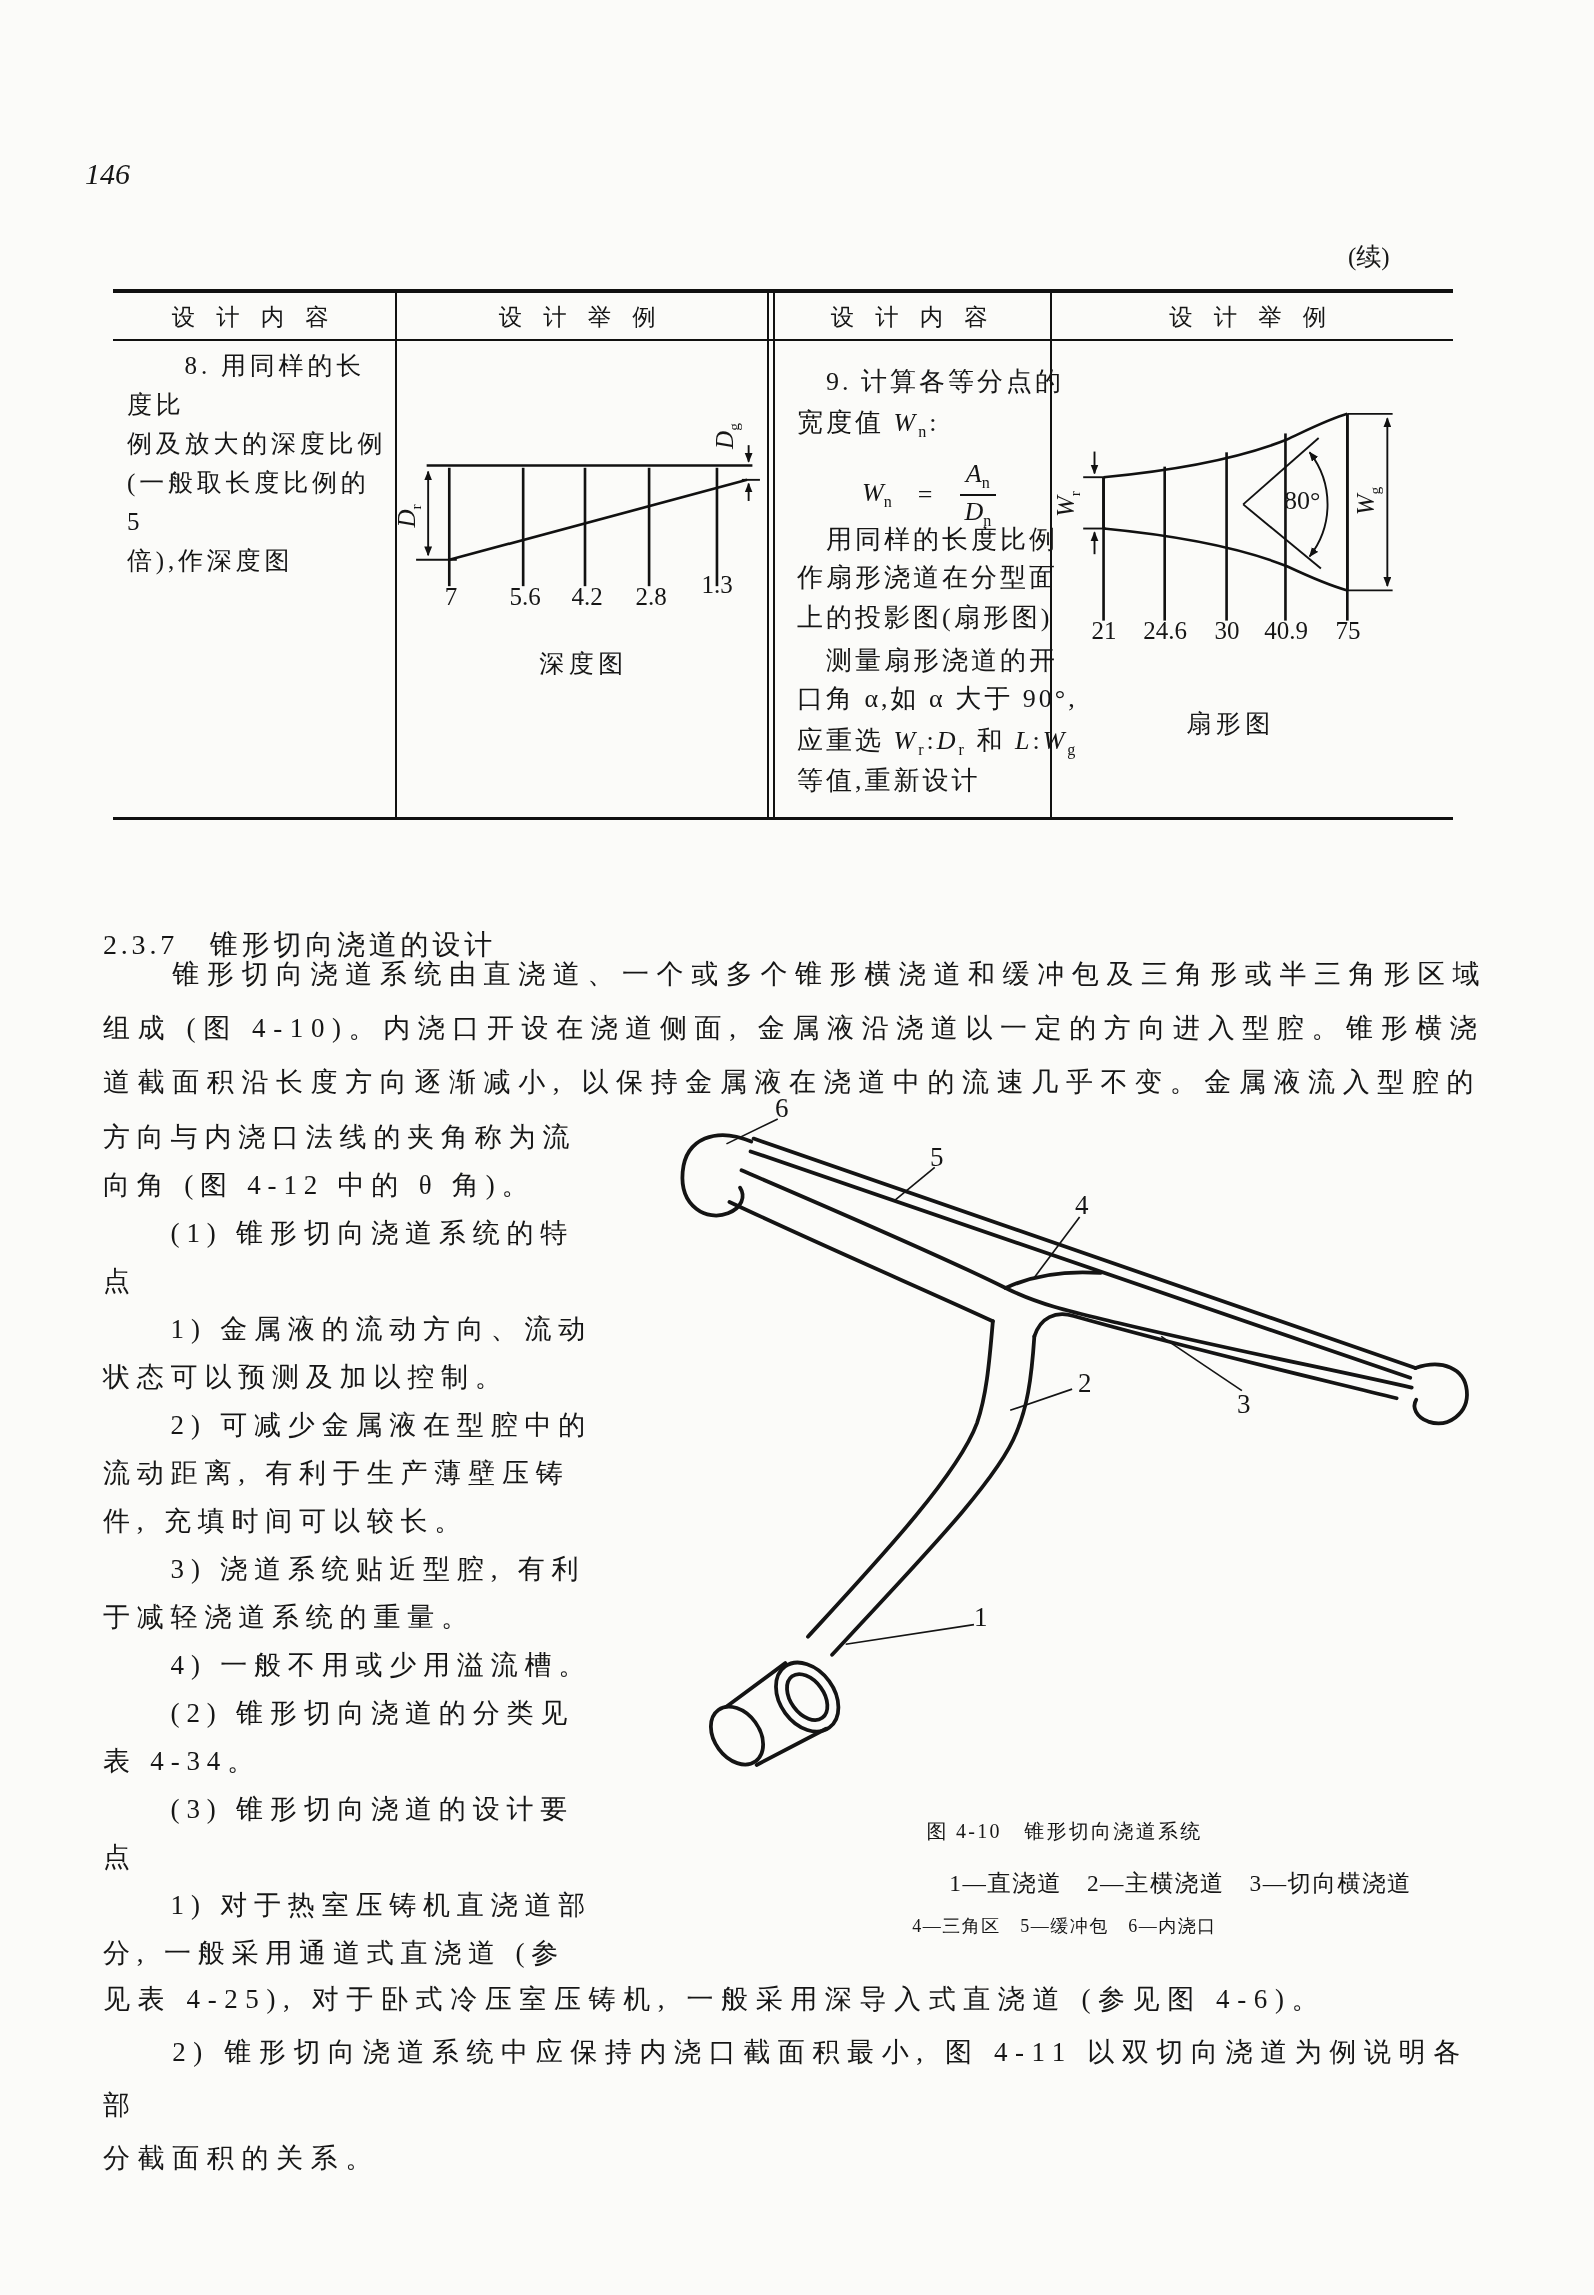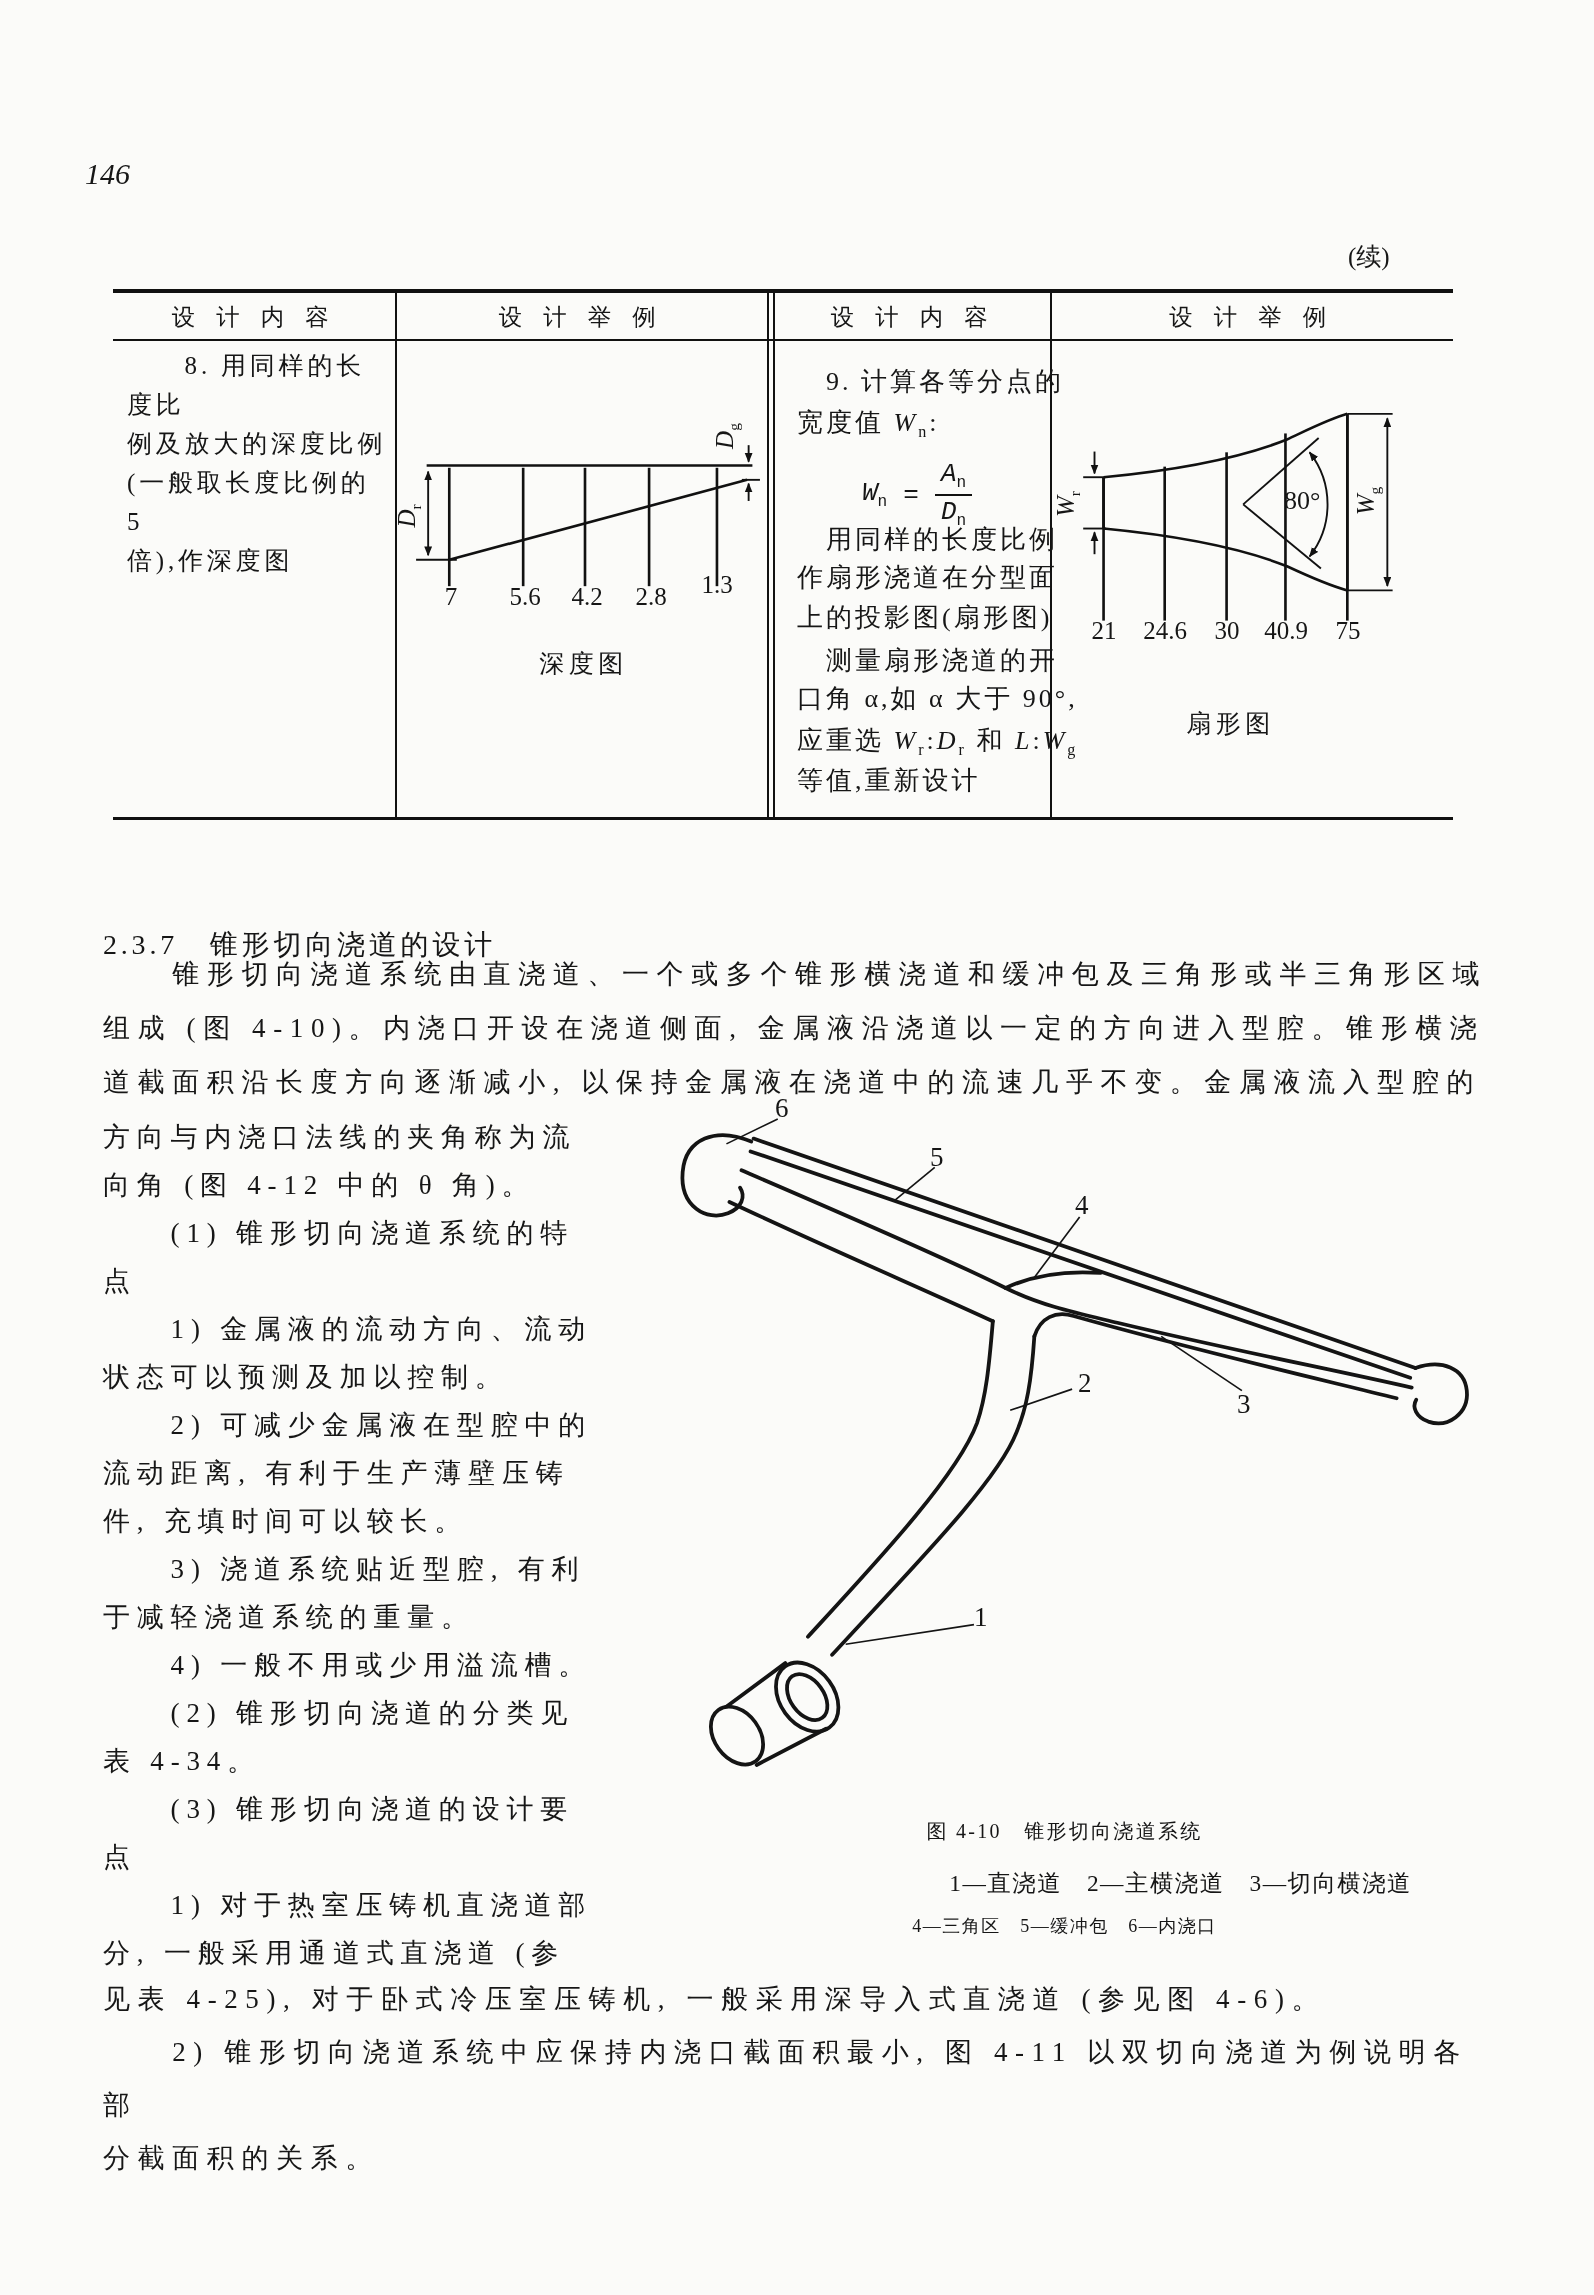--- a/index.html
+++ b/index.html
@@ -71,21 +71,21 @@
 <span class="num" style="left:451px;top:583px;">7</span>
 <span class="num" style="left:525px;top:583px;">5.6</span>
 <span class="num" style="left:587px;top:583px;">4.2</span>
 <span class="num" style="left:651px;top:583px;">2.8</span>
 <span class="num" style="left:717px;top:571px;">1.3</span>
 <div class="abs" style="left:493px;top:647px;width:181px;text-align:center;font-size:25px;letter-spacing:4.5px;">深度图</div>
 
 <div class="cellline" style="left:797px;top:364px;">　9. 计算各等分点的</div>
 <div class="cellline" style="left:797px;top:405px;"><span>宽度值 </span><span class="it">W</span><sub>n</sub><span>:</span></div>
 <div class="abs" style="left:862px;top:459px;font-size:26px;">
-  <span style="display:inline-flex;align-items:center;gap:16px;font-family:Liberation Mono, monospace;">
+  <span style="display:inline-flex;align-items:center;gap:26px;">
     <span><span class="it">W</span><sub>n</sub></span>
     <span>=</span>
     <span class="frac">
       <span class="fnum"><span class="it">A</span><sub>n</sub></span>
       <span class="fden"><span class="it">D</span><sub>n</sub></span>
     </span>
   </span>
 </div>
 <div class="cellline" style="left:797px;top:522px;">　用同样的长度比例</div>
 <div class="cellline" style="left:797px;top:560px;">作扇形浇道在分型面</div>

